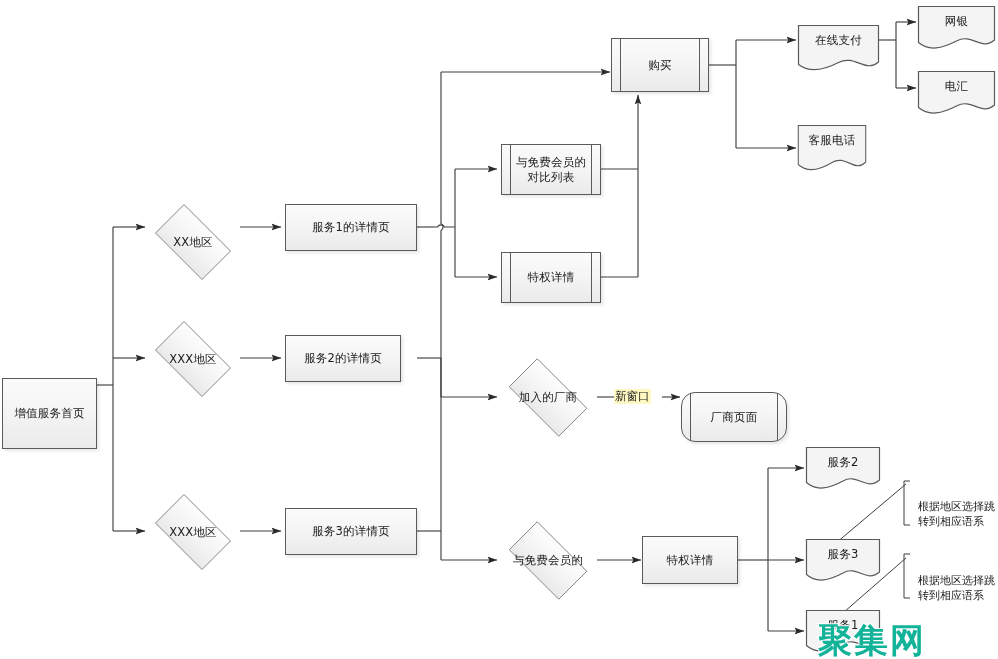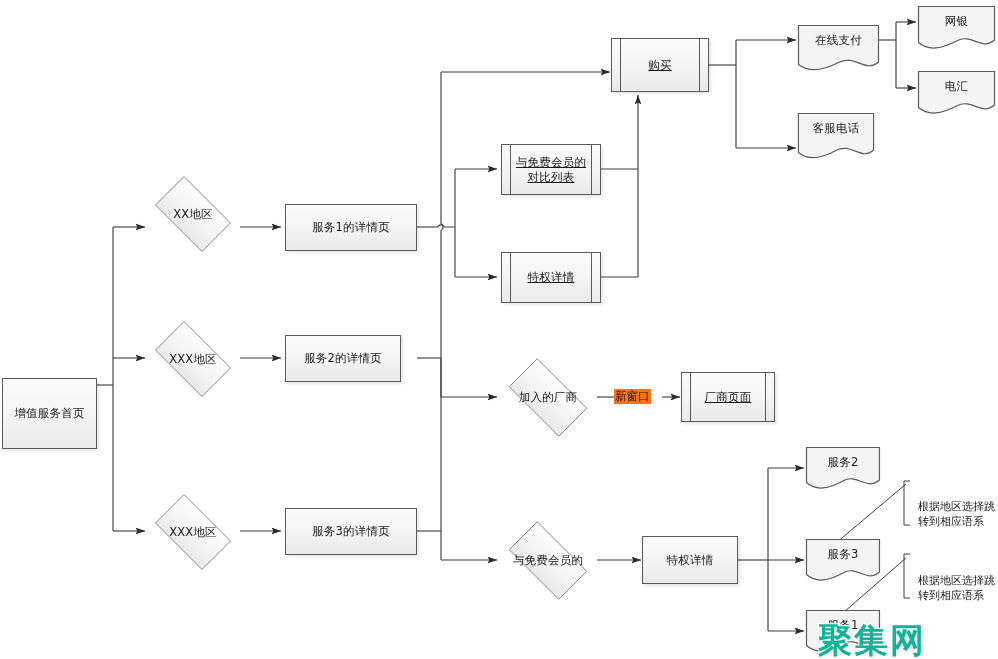--- a/index.html
+++ b/index.html
@@ -42,21 +42,20 @@
   .shape-rect {
     border: 1px solid #5a5a5a;
     background: linear-gradient(180deg, #fbfbfb 0%, #f5f5f5 45%, #eaeaea 100%);
     box-shadow: 2px 2px 3px rgba(0,0,0,0.10);
   }
   
   .shape-bars {
     border: 1px solid #5a5a5a;
     background: linear-gradient(180deg, #fbfbfb 0%, #f5f5f5 45%, #eaeaea 100%);
     box-shadow: 2px 2px 3px rgba(0,0,0,0.10);
-    text-decoration: underline;
   }
   .shape-bars::before,
   .shape-bars::after {
     content: "";
     position: absolute;
     top: 0;
     bottom: 0;
     width: 0;
     border-left: 1px solid #5a5a5a;
   }
@@ -97,21 +96,21 @@
     position: relative;
     z-index: 2;
     width: 100%;
     text-align: center;
   }
   
   .edge-label {
     position: absolute;
     font-size: 11.5px;
     color: #1a1a1a;
-    background: #f97316;
+    background: #fef9c3;
     padding: 0 1px;
     white-space: nowrap;
   }
   
   .annot {
     position: absolute;
     font-size: 11px;
     line-height: 1.35;
     color: #1a1a1a;
     white-space: pre-line;
@@ -211,21 +210,21 @@
 
       <path d="M910,481 L904,481 L904,525 L910,525" stroke-width="1"></path>
       <path d="M910,554 L904,554 L904,598 L910,598" stroke-width="1"></path>
     </g>
   </svg>
 
   <div class="node shape-rect" style="left:2px;top:378px;width:95px;height:71px;">
     <span>增值服务首页</span>
   </div>
 
-  <div class="node shape-diamond" style="left:146px;top:185px;width:94px;height:58px;">
+  <div class="node shape-diamond" style="left:146px;top:213px;width:94px;height:58px;">
     <span class="dia-bg"></span>
     <span class="dia-label">XX地区</span>
   </div>
 
   <div class="node shape-diamond" style="left:146px;top:330px;width:94px;height:58px;">
     <span class="dia-bg"></span>
     <span class="dia-label">XXX地区</span>
   </div>
 
   <div class="node shape-diamond" style="left:146px;top:503px;width:94px;height:58px;">
@@ -258,21 +257,21 @@
     <span>购买</span>
   </div>
 
   <div class="node shape-doc" style="left:797px;top:24px;width:83px;height:48px;">
     <svg class="doc-svg" viewBox="0 0 83 48" preserveAspectRatio="none">
       <path d="M1.5,1.5 L81.5,1.5 L81.5,38 C68,49.5 58,30 41.5,38.5 C27,46 13,49.5 1.5,40.5 Z" fill="#f4f4f4" stroke="#5a5a5a" stroke-width="1.2"></path>
     </svg>
     <span class="doc-label">在线支付</span>
   </div>
 
-  <div class="node shape-doc" style="left:797px;top:112px;width:78px;height:48px;justify-content:flex-end;">
+  <div class="node shape-doc" style="left:797px;top:124px;width:70px;height:48px;justify-content:flex-end;">
     <svg class="doc-svg" viewBox="0 0 83 48" preserveAspectRatio="none">
       <path d="M1.5,1.5 L81.5,1.5 L81.5,38 C68,49.5 58,30 41.5,38.5 C27,46 13,49.5 1.5,40.5 Z" fill="#f4f4f4" stroke="#5a5a5a" stroke-width="1.2"></path>
     </svg>
     <span class="doc-label">客服电话</span>
   </div>
 
   <div class="node shape-doc" style="left:917px;top:5px;width:79px;height:45px;">
     <svg class="doc-svg" viewBox="0 0 79 45" preserveAspectRatio="none">
       <path d="M1.5,1.5 L77.5,1.5 L77.5,35 C64,46.5 55,27.5 39.5,36 C25,43.5 12,46.5 1.5,37.5 Z" fill="#f4f4f4" stroke="#5a5a5a" stroke-width="1.2"></path>
     </svg>
@@ -288,21 +287,21 @@
 
   <div class="node shape-diamond" style="left:498px;top:369px;width:100px;height:57px;">
     <span class="dia-bg"></span>
     <span class="dia-label">加入的厂商</span>
   </div>
 
   <div class="edge-label" style="left:614px;top:389px;">
     <span>新窗口</span>
   </div>
 
-  <div class="node shape-bars" style="left:681px;top:372px;width:94px;height:50px;">
+  <div class="node shape-bars" style="left:681px;top:392px;width:106px;height:50px;border-radius:14px;">
     <span>厂商页面</span>
   </div>
 
   <div class="node shape-diamond" style="left:498px;top:532px;width:100px;height:57px;">
     <span class="dia-bg"></span>
     <span class="dia-label">与免费会员的</span>
   </div>
 
   <div class="node shape-rect" style="left:642px;top:536px;width:96px;height:48px;">
     <span>特权详情</span>

